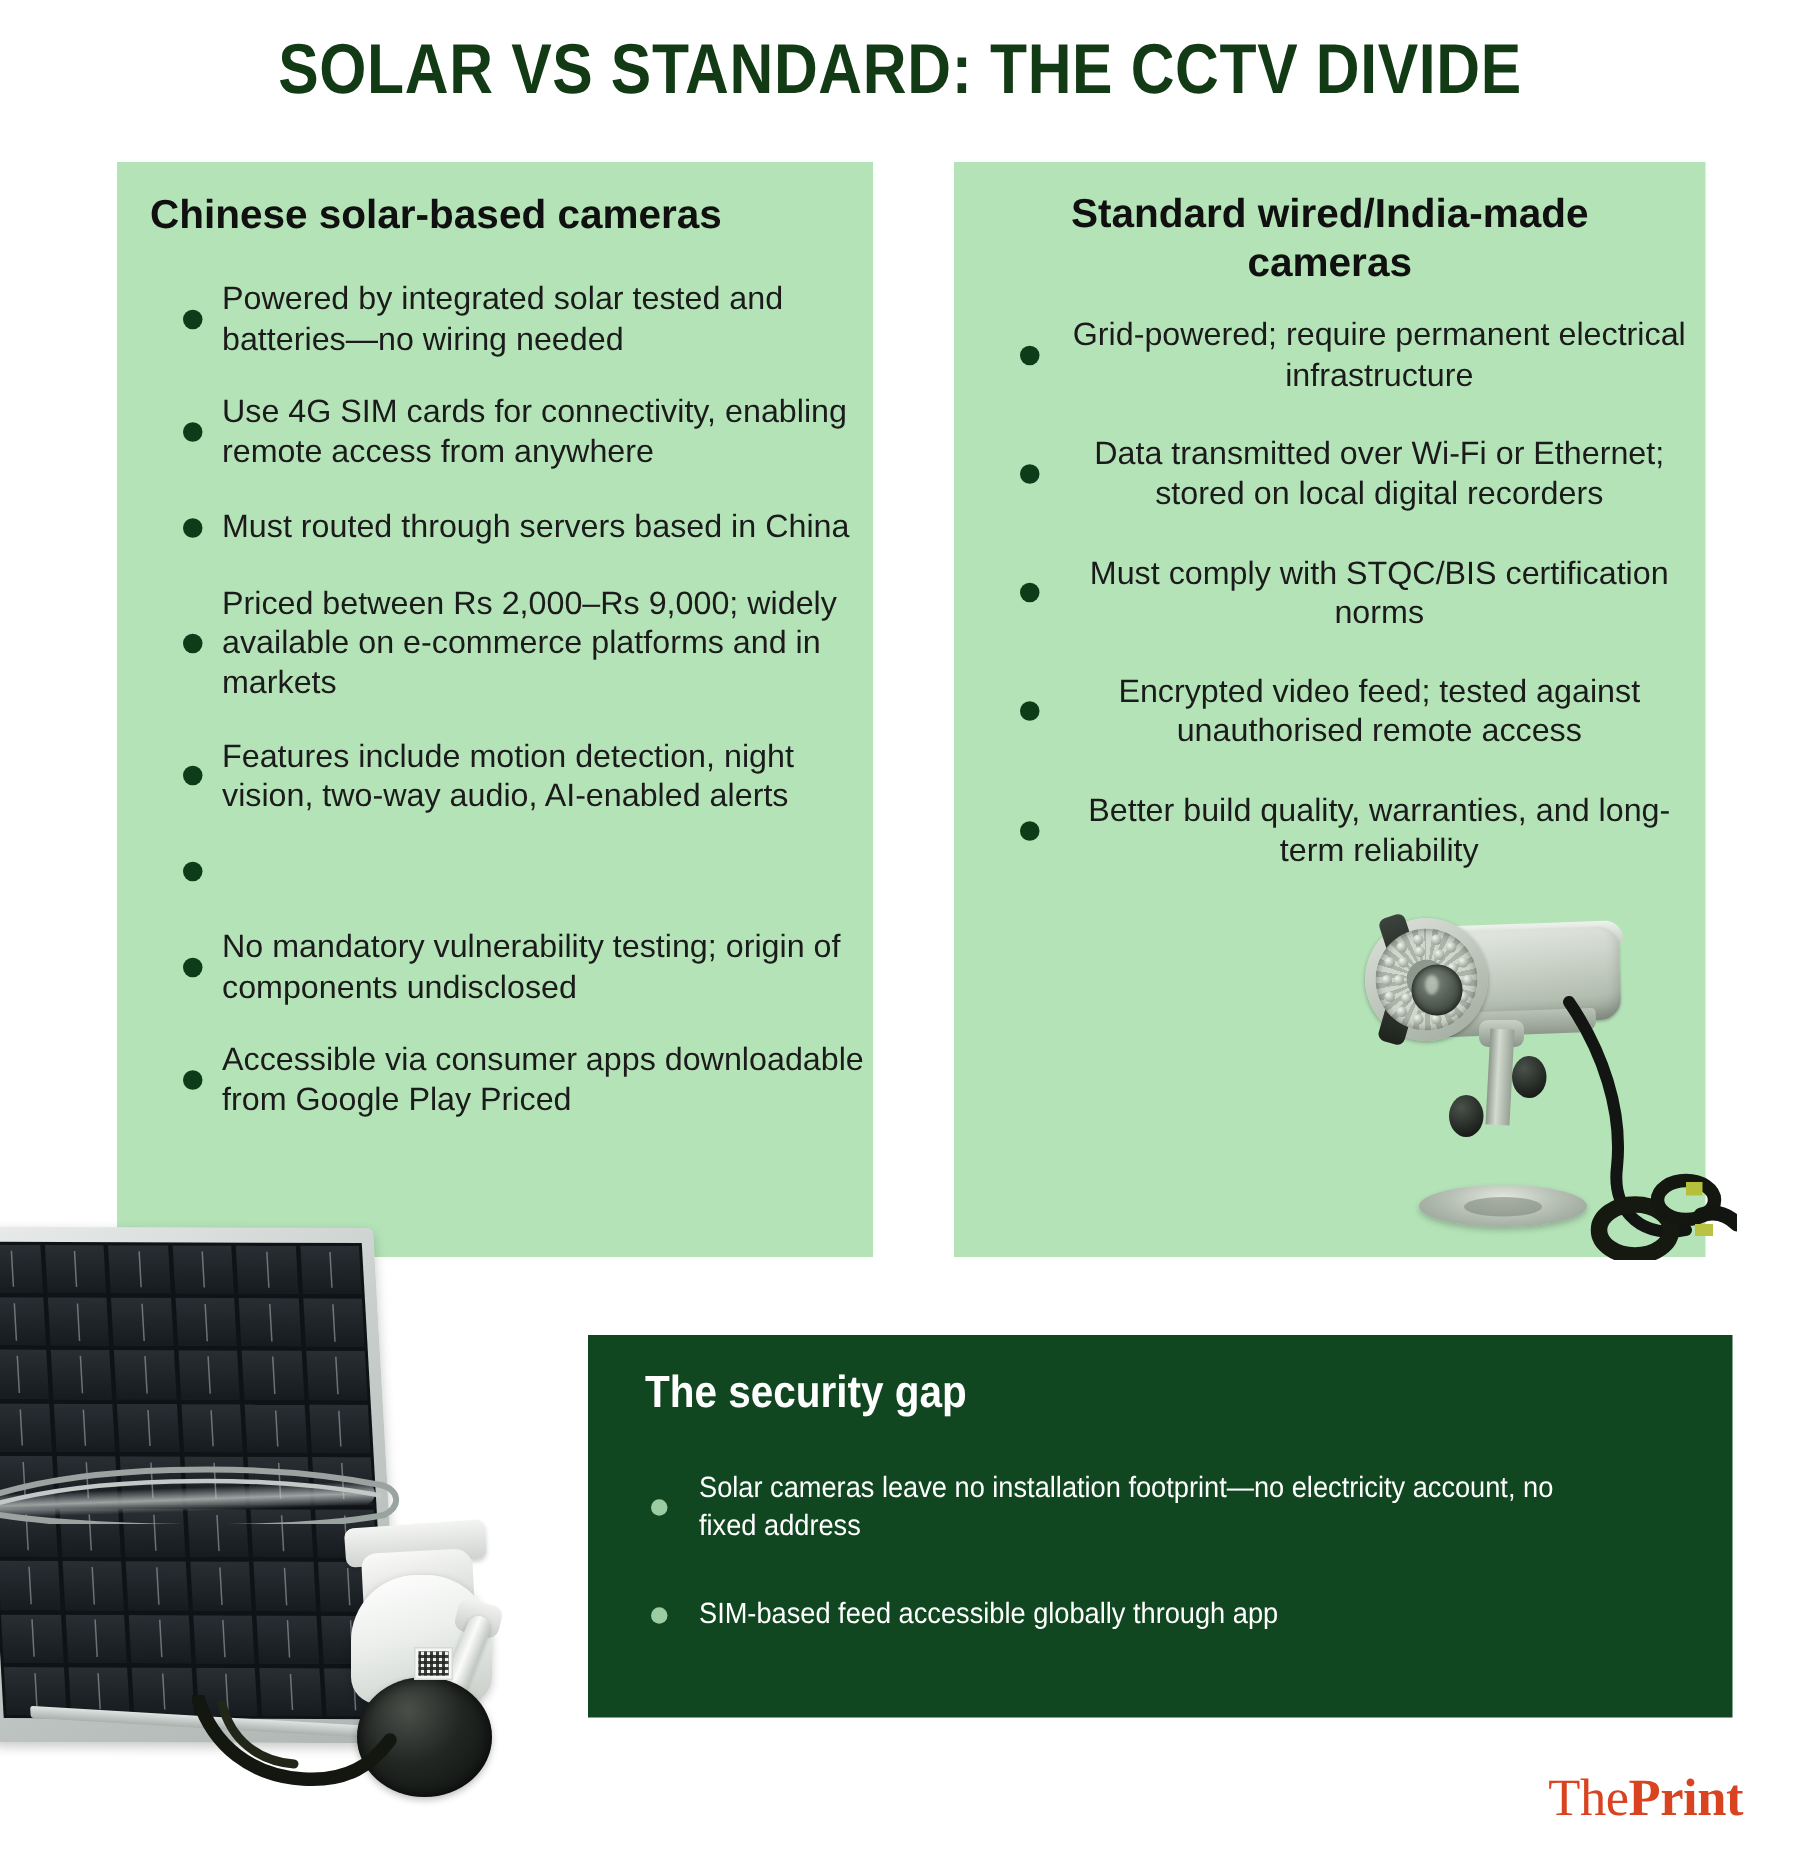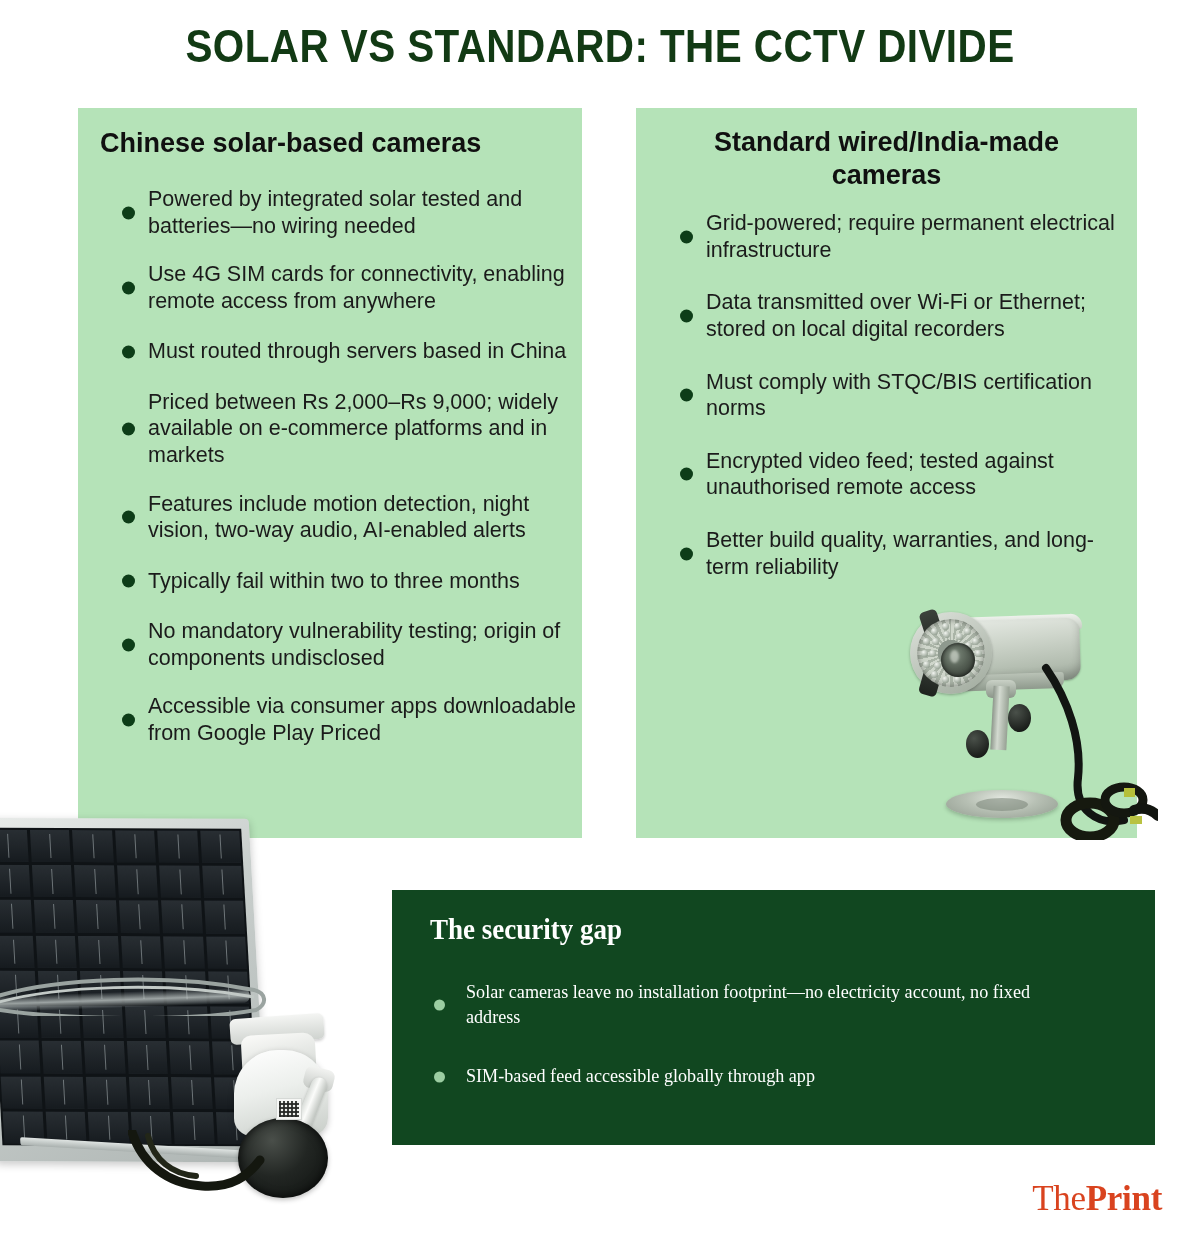--- a/index.html
+++ b/index.html
@@ -56,40 +56,39 @@
     position:relative;
     padding-left:48px;
     color:#1b1b1b;
     font-size:21.5px;
     line-height:1.24;
     display:flex;
     align-items:center;
     min-height:30px;
   }
   #list-left  .bullet-item{ margin-bottom:22px; }
-  #list-right .bullet-item{ margin-bottom:26px; }
+  #list-right .bullet-item{ margin-bottom:26px;text-align:center; }
 
   .bullet-dot{
     position:absolute;
     left:22px;
     top:50%;
     transform:translateY(-50%);
     width:13px; height:13px;
     border-radius:50%;
     background:#0d3d18;
   }
   .bullet-text{ display:block; }
 
   
   #security-box{
     position:absolute;
     left:392px; top:890px;
     width:763px; height:255px;
     background:#114720;
-    font-family:Liberation Serif, serif;
   }
   #security-heading{
     color:#ffffff;
     font-weight:bold;
     font-size:30px;
     margin:22px 0 0 38px;
     transform:scaleX(0.9);
     transform-origin:0 50%;
     white-space:nowrap;
   }
@@ -381,21 +380,20 @@
     <li class="bullet-item">
       <span class="bullet-dot"></span>
       <span class="bullet-text">Priced between Rs 2,000–Rs 9,000; widely available on e-commerce platforms and in markets</span>
     </li>
     <li class="bullet-item">
       <span class="bullet-dot"></span>
       <span class="bullet-text">Features include motion detection, night vision, two-way audio, AI-enabled alerts</span>
     </li>
     <li class="bullet-item">
       <span class="bullet-dot"></span>
-      <span class="bullet-text">Typically fail within two to three months</span>
     </li>
     <li class="bullet-item">
       <span class="bullet-dot"></span>
       <span class="bullet-text">No mandatory vulnerability testing; origin of components undisclosed</span>
     </li>
     <li class="bullet-item">
       <span class="bullet-dot"></span>
       <span class="bullet-text">Accessible via consumer apps downloadable from Google Play Priced</span>
     </li>
   </ul>

